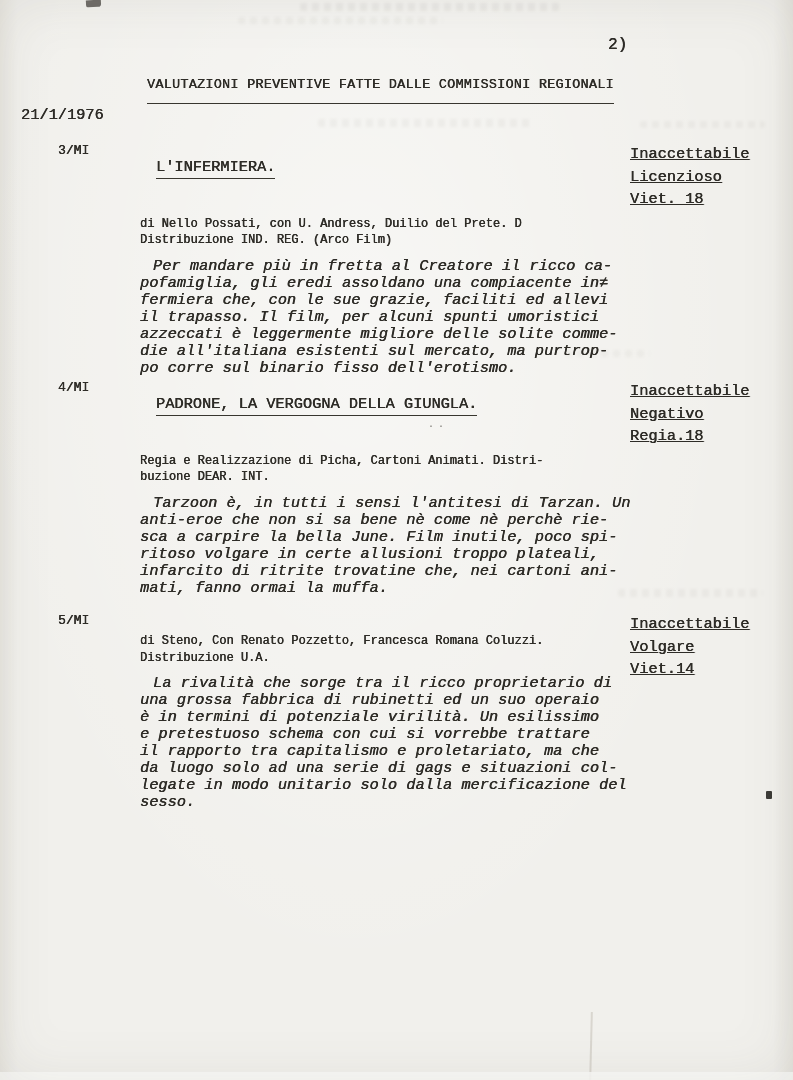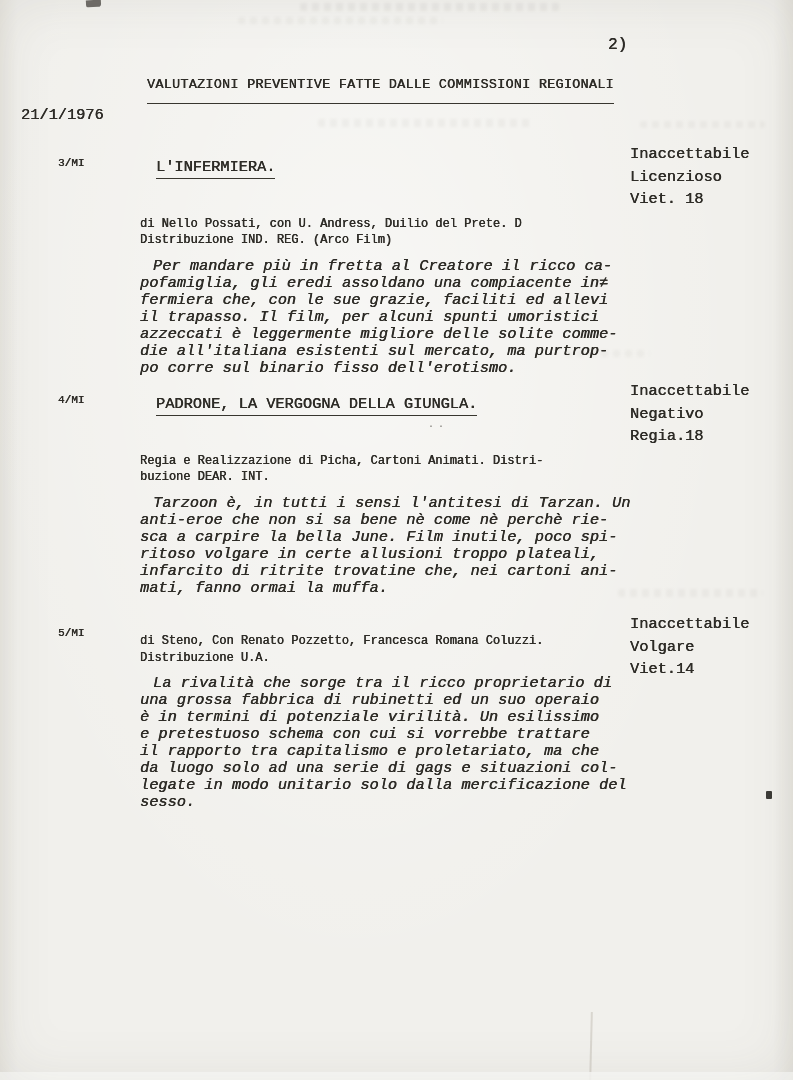--- a/index.html
+++ b/index.html
@@ -22,36 +22,36 @@
 
   .page-number{position:absolute;left:608px;top:36px;font-size:16px;}
   .doc-title{
     position:absolute;left:147px;top:77px;
     font-size:13.4px;letter-spacing:0.3px;white-space:nowrap;
     border-bottom:1.6px solid #38362f;padding-bottom:11px;
   }
   .doc-date{position:absolute;left:21px;top:106px;font-size:15.3px;text-align:center;}
 
   .entry{position:absolute;left:0;width:793px;}
-  .entry-id{position:absolute;left:58px;top:15px;font-size:11px;}
+  .entry-id{position:absolute;left:58px;top:1px;font-size:13px;}
   .entry-main{position:absolute;left:140px;top:0;width:512px;}
   .entry-title{
     display:inline-block;font-size:15.3px;white-space:pre;
     border-bottom:1.6px solid #38362f;padding-bottom:1.5px;margin:16px;font-weight:normal;
   }
   .entry-credits{
     margin:21px 0 0 0;font-size:12px;line-height:16.6px;white-space:pre;
   }
   .entry-review{
     margin:9px 0 0 0;font-size:15.3px;line-height:17px;white-space:pre;
     text-indent:13px;
     font-style:italic;
   }
   .entry-verdict{position:absolute;left:630px;top:4px;font-size:15.3px;}
-  .verdict-line{margin:0 0 6.5px 0;line-height:16px;white-space:pre;}
+  .verdict-line{margin:0 0 6.5px 0;line-height:16px;white-space:pre;text-decoration:underline;}
 
   
   .artifact{position:absolute;pointer-events:none;}
   .corner-tick{left:86px;top:0;width:15px;height:7px;background:#4d4b46;border-radius:0 0 3px 2px;opacity:.8;transform:rotate(-3deg);}
   .ink-dot{left:766px;top:791px;width:6px;height:8px;background:#3c3b37;border-radius:1px;}
   .stray-dots{left:428px;top:421px;width:16px;height:5px;color:#55534d;font-size:10px;letter-spacing:4px;opacity:.8;}
   .crease{left:590px;top:1012px;width:1.5px;height:70px;background:#d6d3cc;transform:rotate(1.4deg);opacity:.9;}
   .bottom-strip{left:0;bottom:0;width:793px;height:8px;background:#fafaf8;opacity:.85;}
   .smudge{
     background:repeating-linear-gradient(90deg, rgba(125,119,107,.55) 0 7px, rgba(125,119,107,0) 7px 12px);

